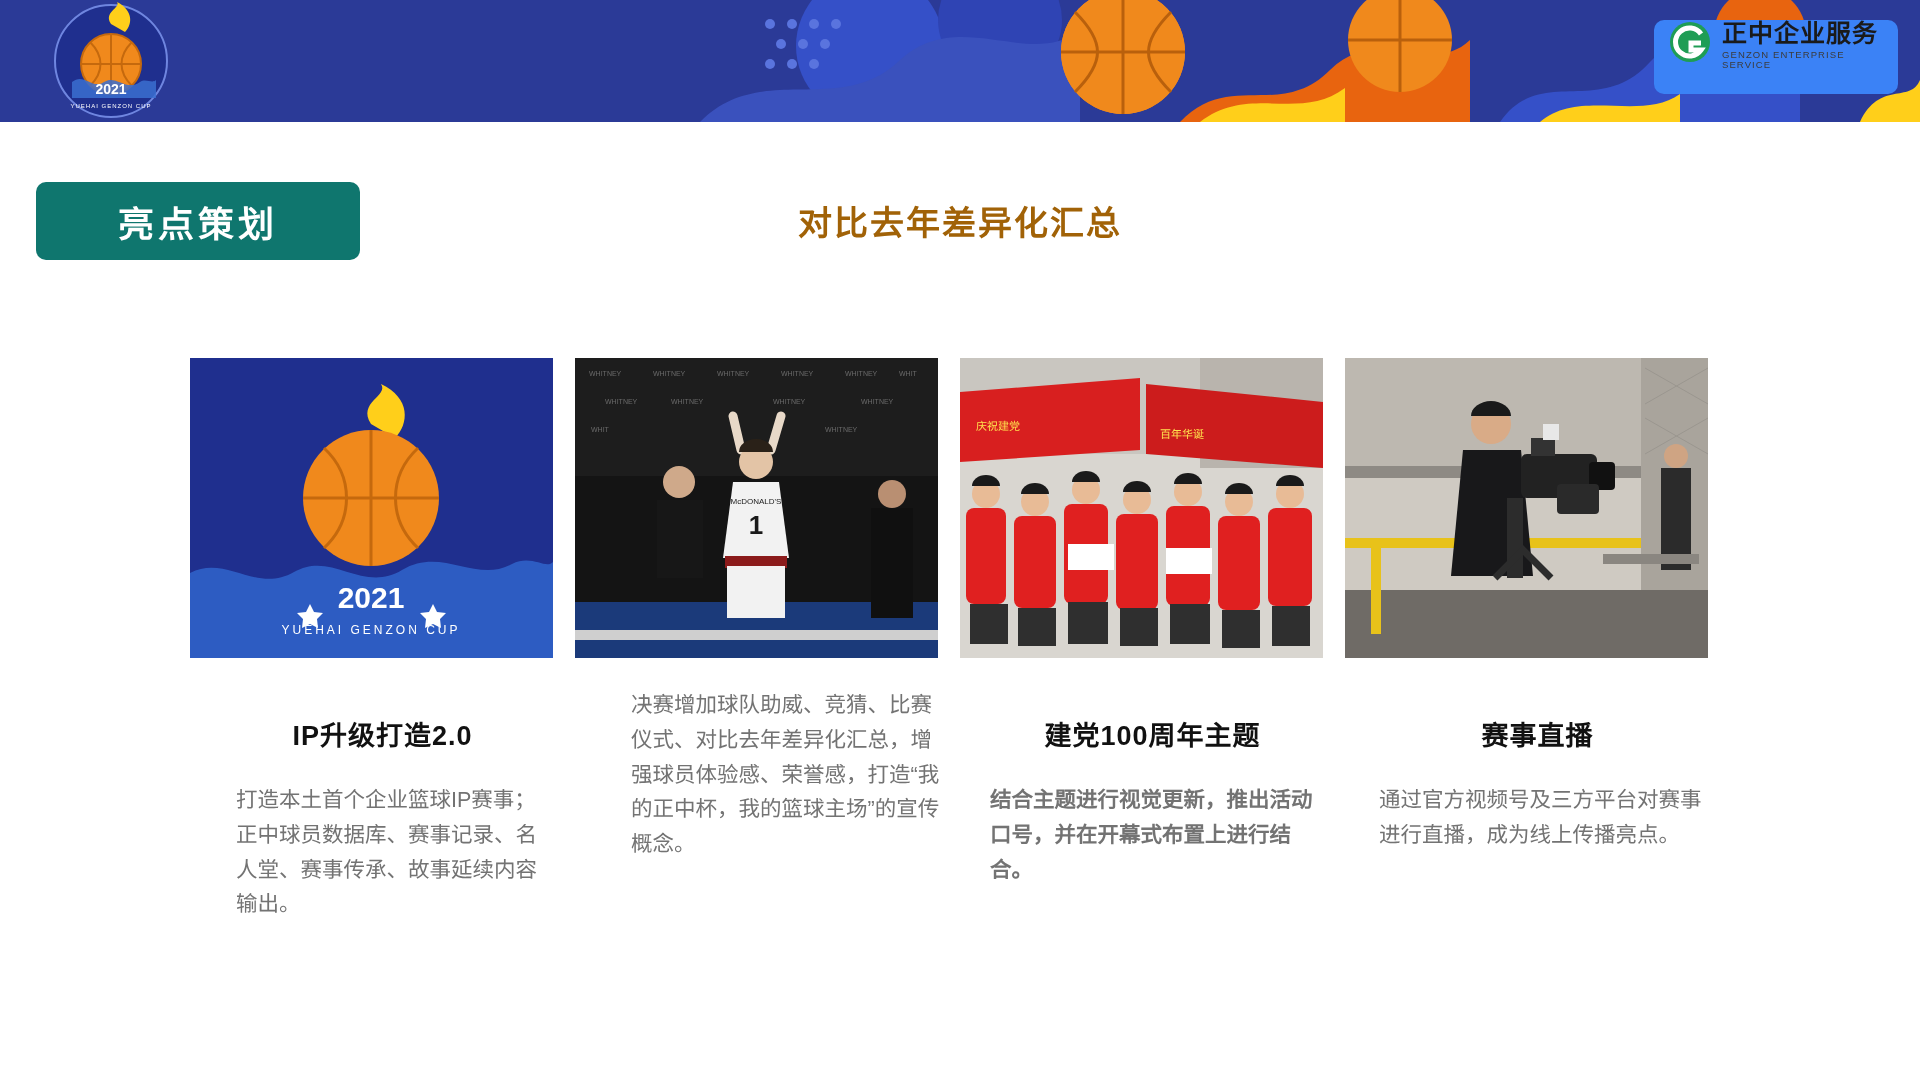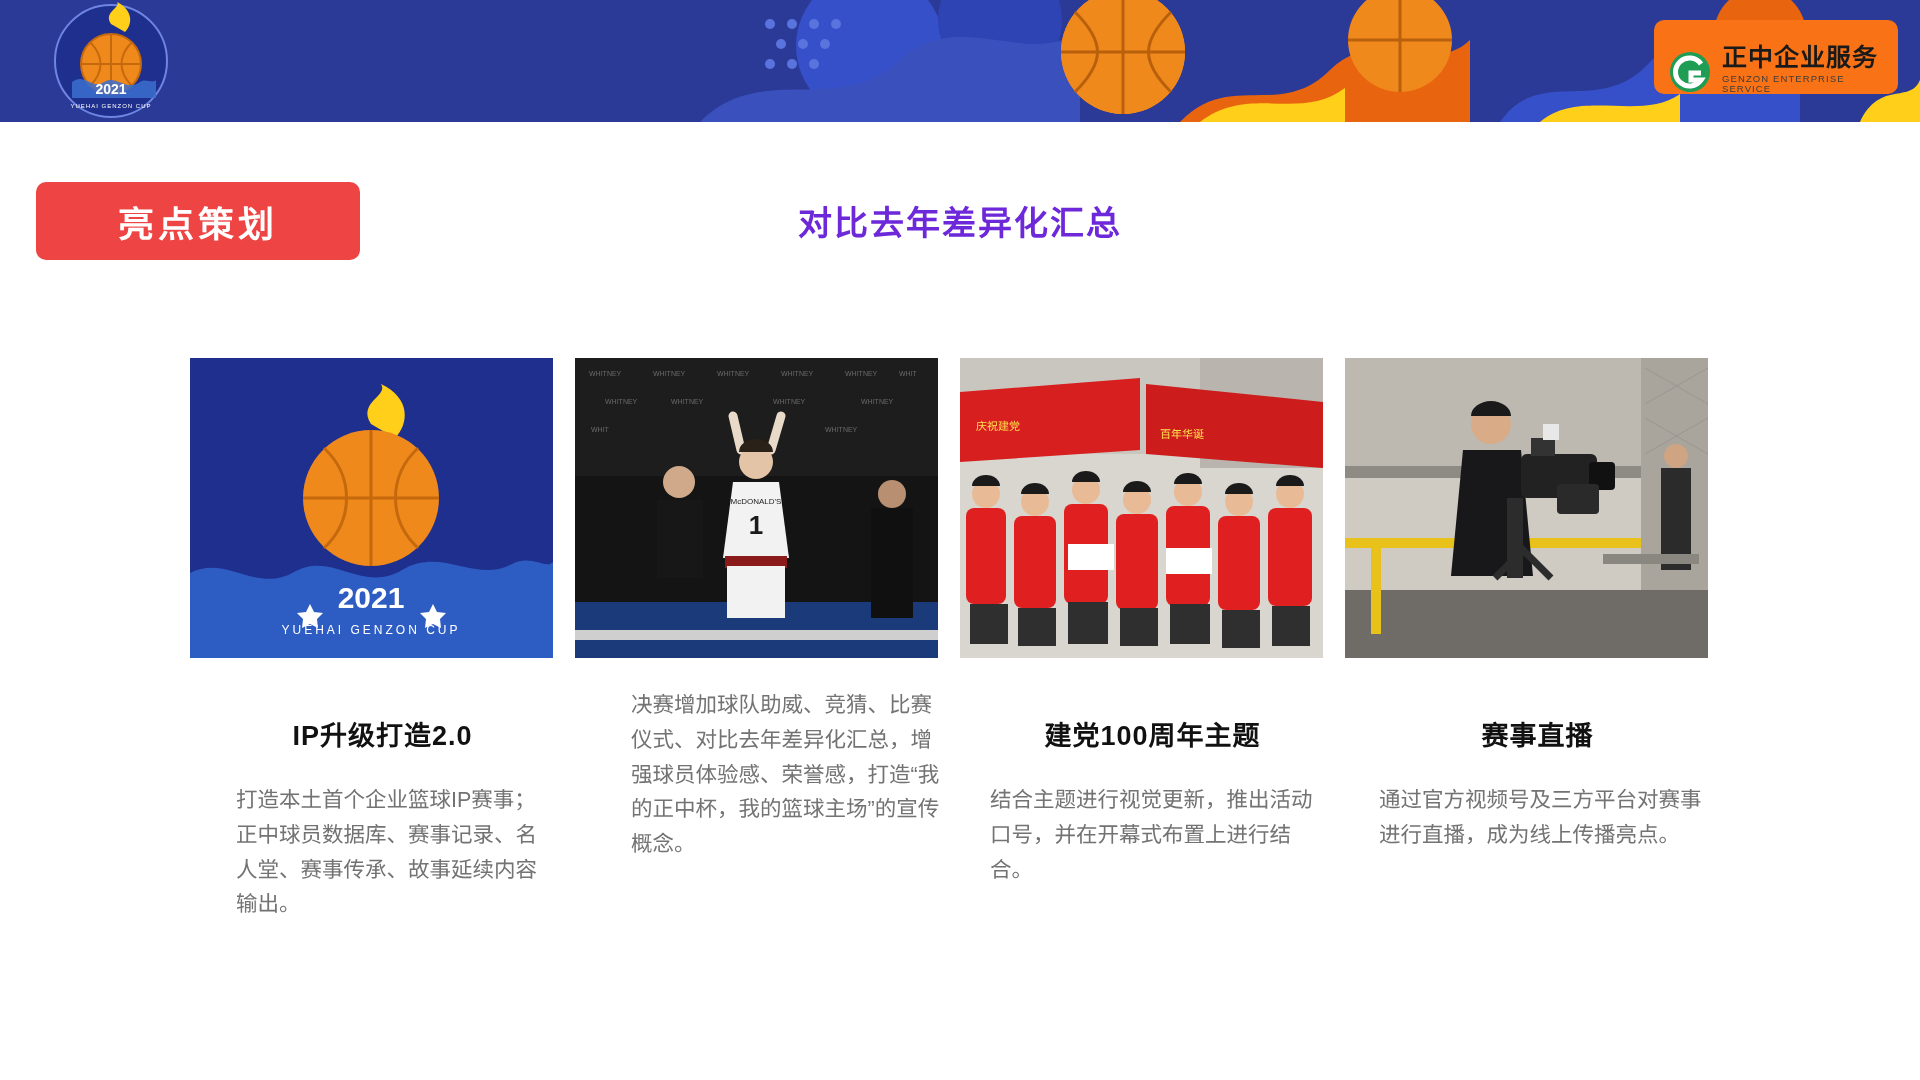--- a/index.html
+++ b/index.html
@@ -31,24 +31,24 @@
   }
   .logo-badge {
     position: absolute;
     left: 52px; top: 2px;
     width: 118px; height: 118px;
   }
   .brand-plate {
     position: absolute;
     right: 22px; top: 20px;
     width: 244px; height: 74px;
-    background: #f97316;
+    background: #3b82f6;
     border-radius: 10px;
     display: flex;
-    align-items: flex-end;
+    align-items: flex-start;
     gap: 10px;
     padding: 0 14px;
     box-sizing: border-box;
   }
   .brand-mark {
     width: 44px; height: 44px;
     flex: 0 0 44px;
   }
   .brand-text {
     display: flex;
@@ -67,40 +67,40 @@
     color: #3b3b3b;
     letter-spacing: 1.1px;
     margin-top: 4px;
   }
 
   
   .section-tag {
     position: absolute;
     left: 36px; top: 182px;
     width: 324px; height: 78px;
-    background: #ef4444;
+    background: #0f766e;
     border-radius: 10px;
     display: flex;
     align-items: center;
     justify-content: center;
   }
   .section-tag span {
     color: #ffffff;
     font-size: 36px;
     font-weight: bold;
     letter-spacing: 4px;
   }
   .page-title {
     position: absolute;
     left: 0; top: 196px;
     width: 1920px;
     text-align: center;
     font-size: 34px;
     font-weight: bold;
-    color: #6d28d9;
+    color: #a16207;
     letter-spacing: 2px;
   }
 
   
   .cards {
     position: absolute;
     left: 190px; top: 358px;
     width: 1540px;
     display: flex;
     gap: 0;
@@ -129,21 +129,21 @@
     margin-top: 30px;
     font-size: 21.5px;
     line-height: 1.62;
     color: #737373;
     padding-left: 46px;
     padding-right: 18px;
     white-space: pre-line;
   }
   .card:nth-child(1) .card-body { padding-left: 46px; }
   .card:nth-child(2) .card-body { padding-left: 56px; }
-  .card:nth-child(3) .card-body { padding-left: 30px; }
+  .card:nth-child(3) .card-body { padding-left: 30px; font-weight: bold; }
   .card:nth-child(4) .card-body { padding-left: 34px; }
 
   .card:nth-child(1) .card-heading { padding-left: 0; }
   .card:nth-child(2) .card-heading { padding-left: 8px; }
   .card:nth-child(3) .card-heading { padding-left: 0; }
   .card:nth-child(4) .card-heading { padding-left: 0; }
 
   
   .thumb-svg { display: block; width: 100%; height: 100%; }
 </style>

